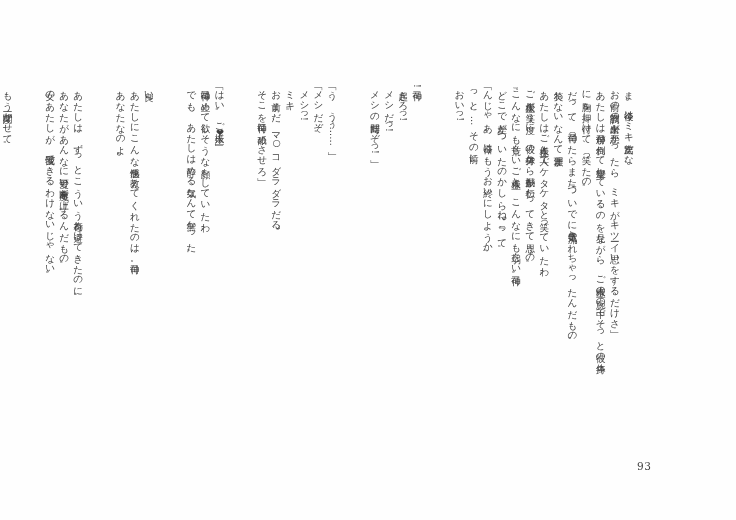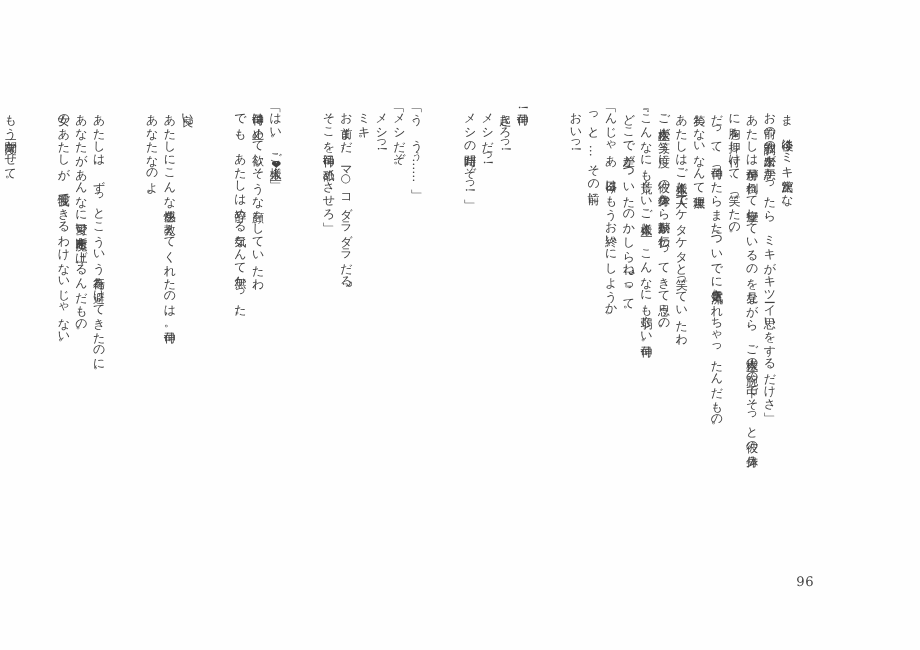--- a/index.html
+++ b/index.html
@@ -86,15 +86,15 @@
     <p class="para">良い?
 あたしにこんな快感を教えてくれたのは、伸司。
 あなたなのよ。</p>
     <p class="para">あたしは、ずっとこういう行為を避けてきたのに。
 あなたがあんなに可愛い断末魔を上げるんだもの。
 女のあたしが、我慢できるわけないじゃない。</p>
     <p class="para">もう一度聞かせて。
 ちゃんと悲しみのゲージが貯まるまで、しっかりいじめてあげるから❤</p>
   </div>
 
-  <div class="page-number">96</div>
+  <div class="page-number">93</div>
 
 </div>
 
 </body></html>

